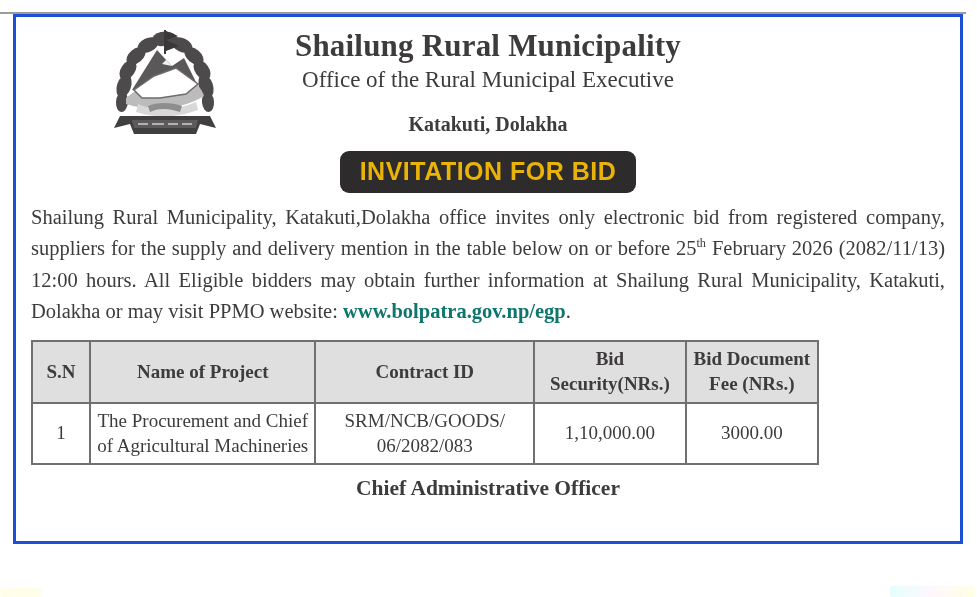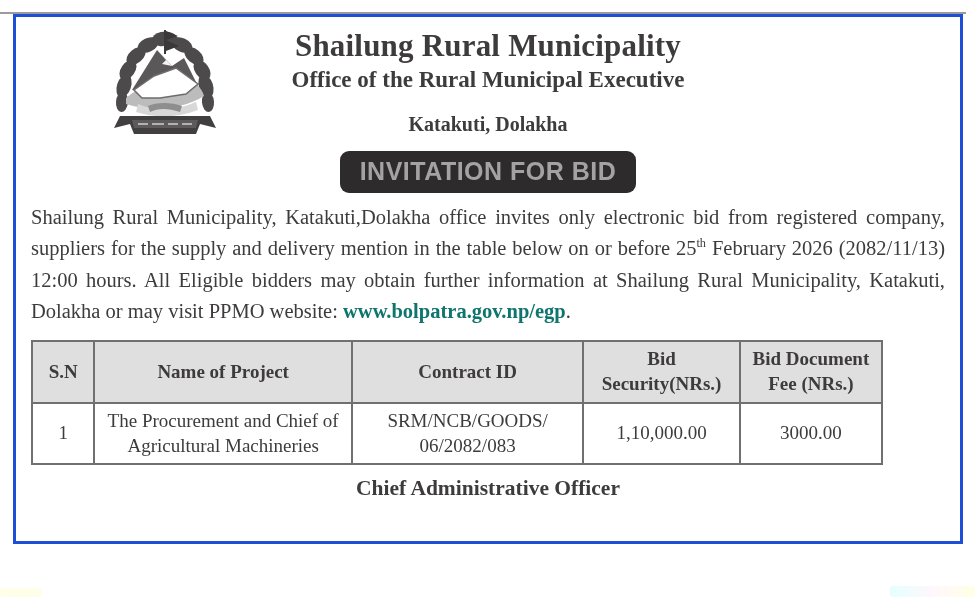--- a/index.html
+++ b/index.html
@@ -34,32 +34,32 @@
   }
   .org-name {
     margin-top: 11px;
     font-size: 31px;
     font-weight: bold;
     letter-spacing: 0.2px;
   }
   .office-name {
     margin-top: 3px;
     font-size: 23px;
-    font-weight: bold;
+    font-weight: normal;
   }
   .addr-line {
     margin-top: 20px;
     font-size: 20px;
     font-weight: bold;
   }
   .banner {
     display: inline-block;
     margin-top: 15px;
     background: #2e2b2c;
-    color: #a3a3a3;
+    color: #eab308;
     font-family: "Liberation Sans", "DejaVu Sans", sans-serif;
     font-weight: bold;
     font-size: 25px;
     letter-spacing: 0.5px;
     padding: 8px 20px 9px;
     border-radius: 9px;
     line-height: 1;
   }
   .pub-date {
     margin-top: 9px;
@@ -69,21 +69,21 @@
   sup { font-size: 60%; vertical-align: super; line-height: 0; }
   .body-text {
     margin: 9px 15px 0;
     text-align: justify;
     font-size: 20.5px;
     line-height: 1.53;
   }
   .body-text .url { font-weight: bold; color: #0f766e; text-decoration: none; }
   table.bid-table {
     margin: 13px 15px 0;
-    width: 852px;
+    width: 788px;
     border-collapse: collapse;
     font-size: 19px;
     border-radius: 21px;
   }
   table.bid-table th, table.bid-table td {
     border: 2px solid #707070;
     text-align: center;
     vertical-align: middle;
     padding: 5px 6px;
     line-height: 1.3;

